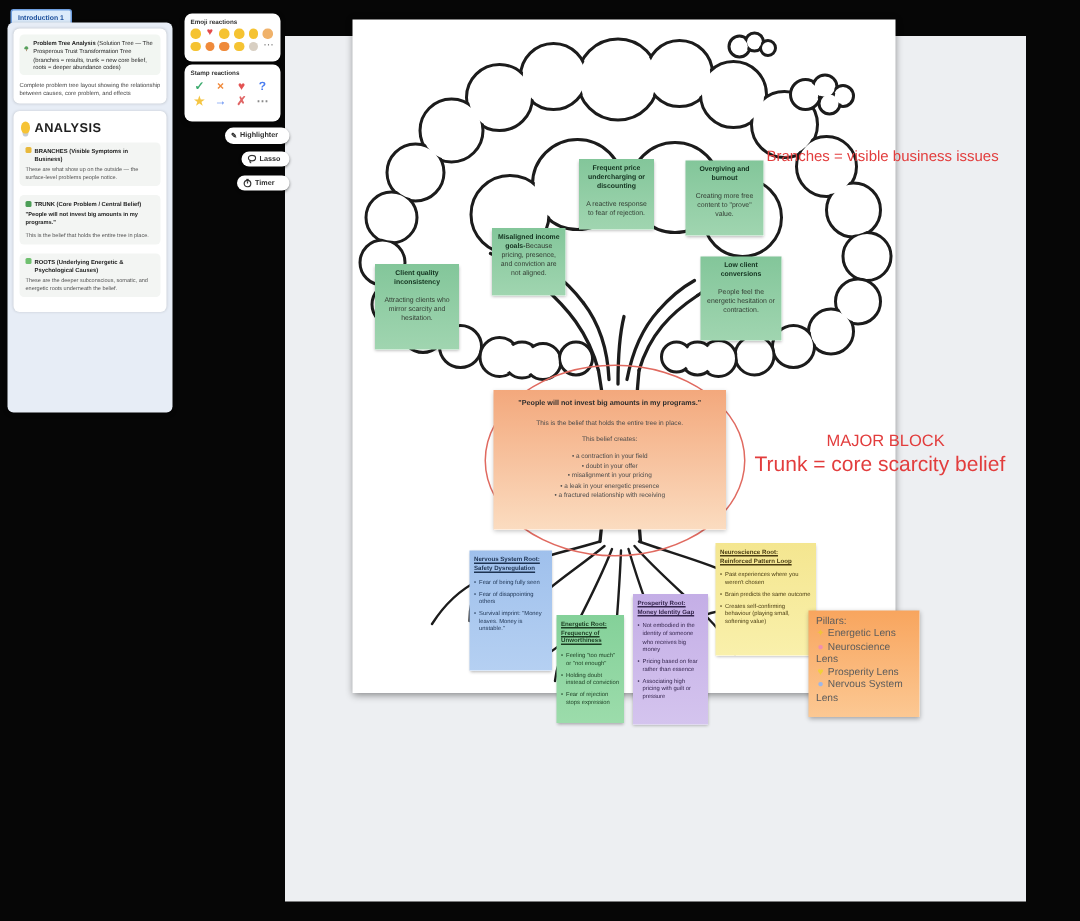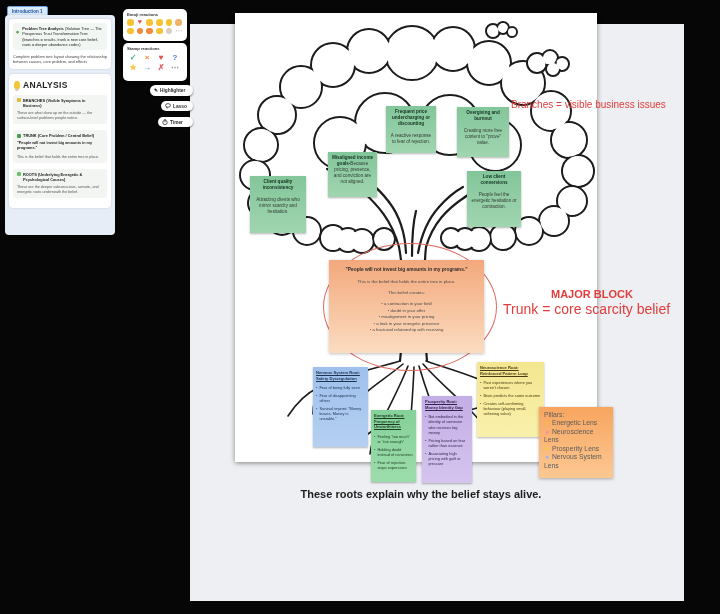--- a/index.html
+++ b/index.html
@@ -8,21 +8,21 @@
   .abs{position:absolute;}
 
   
   .window{left:190px;top:24px;width:494px;height:577px;background:#edeff2;}
   .page{left:235px;top:13px;width:362px;height:449px;background:#fff;
         box-shadow:0 1px 5px rgba(0,0,0,.45);}
 
   
   .side-tab{left:7px;top:6px;background:#dcebfb;border:1px solid #6f9fe0;border-radius:2px 2px 0 0;
             color:#1b4e9b;font-size:4.6px;font-weight:bold;padding:2px 4px;}
-  .sidebar{left:5px;top:15px;width:110px;height:220px;background:#e7edf6;border-radius:4px;
+  .sidebar{left:5px;top:15px;width:110px;height:260px;background:#e7edf6;border-radius:4px;
            box-shadow:0 1px 3px rgba(0,0,0,.4);padding:4px;box-sizing:border-box;}
   .side-card{background:#fff;border-radius:4px;box-shadow:0 0 2px rgba(0,0,0,.15);
              padding:4px;margin-bottom:5px;}
   .intro-row{display:flex;gap:3px;background:#f2f6f2;border-radius:3px;padding:3px;}
   .intro-title{font-size:3.9px;line-height:1.35;color:#222;}
   .intro-desc{font-size:3.9px;line-height:1.35;color:#444;margin-top:4px;}
   .analysis-head{display:flex;align-items:center;gap:3px;font-size:8.5px;font-weight:bold;
                  color:#1e1e1e;margin:2px 0 5px 1px;letter-spacing:.3px;}
   .bulb{width:6px;height:8px;background:#f6c335;border-radius:50% 50% 45% 45%;
         box-shadow:0 3px 0 -1px #c9cdd2;}
@@ -74,21 +74,21 @@
   .ellipse{left:323px;top:243px;width:172px;height:126px;border:1.2px solid #e06a60;
            border-radius:50%;}
 
   .pillars{left:539px;top:407px;width:74px;height:71px;background:linear-gradient(#f8a55e,#fcc893);
            box-shadow:0 1px 3px rgba(0,0,0,.3);padding:4px 5px;box-sizing:border-box;
            font-size:6.8px;line-height:1.25;color:#5c5c5c;}
   .pillars .ic{display:inline-block;width:6px;text-align:center;}
 
   .red{color:#e23d3d;text-align:center;}
   .ann-branch{left:511px;top:99px;font-size:10px;}
-  .ann-major{left:503px;top:288px;font-size:11px;font-weight:bold;padding-left:48px;}
+  .ann-major{left:503px;top:288px;font-size:11px;font-weight:normal;padding-left:48px;}
   .ann-trunk{left:503px;top:301px;font-size:14px;}
   .foot-bold{left:283px;top:488px;width:276px;text-align:center;font-size:11px;font-weight:bold;color:#1f1f1f;}
   .foot-red{left:280px;top:505px;width:292px;font-size:10.5px;line-height:1.25;}
 </style>
 </head>
 <body>
 
 <div class="stage">
 
   <div class="abs window"></div>
@@ -303,21 +303,20 @@
     <div>Pillars:</div>
     <div><span class="ic" style="color:#f0c23c;">✦</span> <span>Energetic Lens</span></div>
     <div><span class="ic" style="color:#ef8fae;">●</span> <span>Neuroscience Lens</span></div>
     <div><span class="ic" style="color:#f2cf3a;">♥</span> <span>Prosperity Lens</span></div>
     <div><span class="ic" style="color:#9db7e8;">●</span> <span>Nervous System Lens</span></div>
   </div>
 
   <div class="abs red ann-branch">Branches = visible business issues</div>
   <div class="abs red ann-major">MAJOR BLOCK</div>
   <div class="abs red ann-trunk">Trunk = core scarcity belief</div>
-  <div class="abs foot-bold">These roots explain why the belief stays alive.</div>
 
   <div class="abs side-tab">Introduction 1</div>
   <div class="abs sidebar">
     <div class="side-card">
       <div class="intro-row">
         <svg width="11" height="13" viewBox="0 0 11 13">
           <circle cx="5.5" cy="4" r="3.4" fill="#57a05d"></circle>
           <circle cx="3" cy="5.5" r="2.6" fill="#57a05d"></circle>
           <circle cx="8" cy="5.5" r="2.6" fill="#57a05d"></circle>
           <rect x="4.8" y="7" width="1.4" height="5" fill="#8a5a32"></rect>

